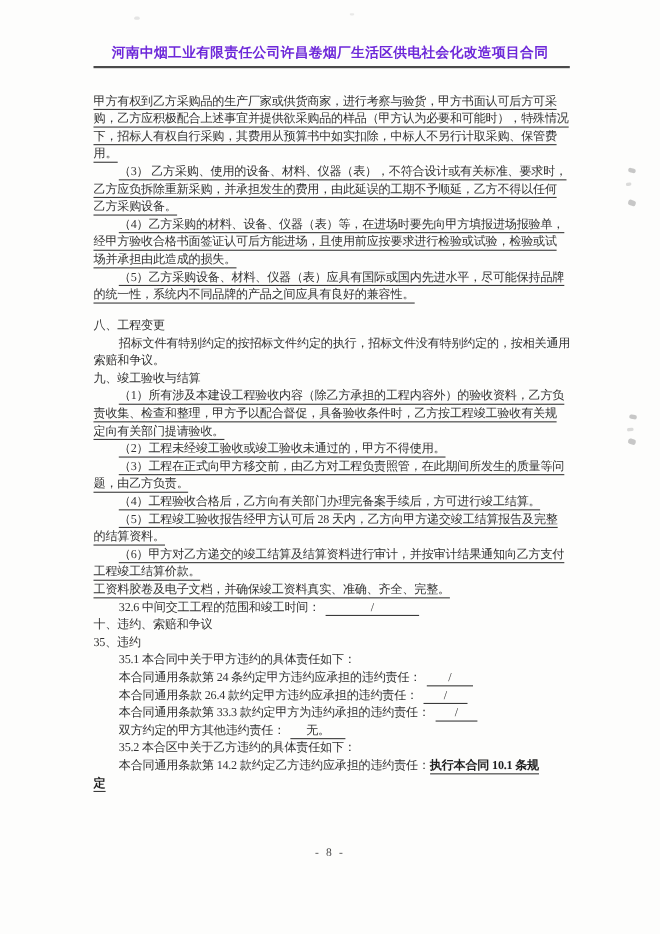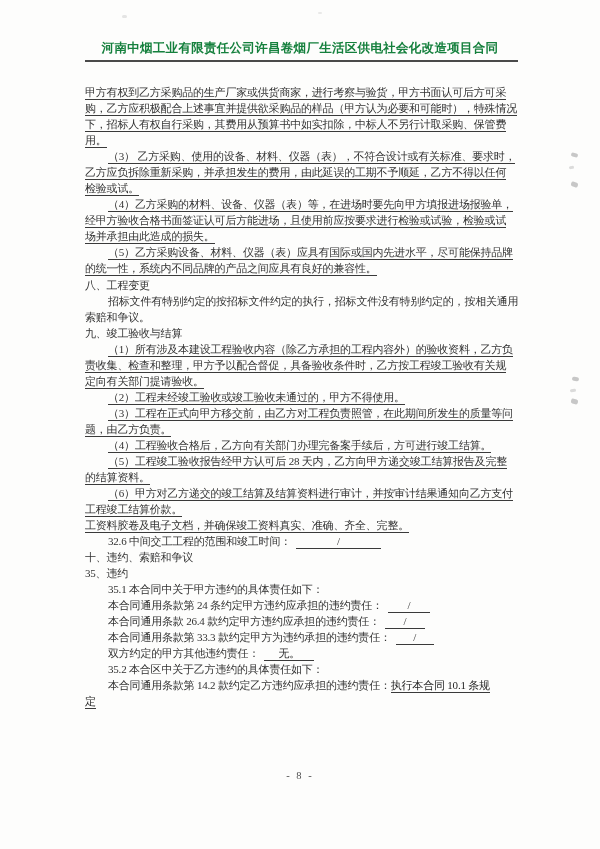--- a/index.html
+++ b/index.html
@@ -8,45 +8,45 @@
     background:#ffffff;
     overflow:hidden;
     font-family:"Liberation Serif","DejaVu Serif",serif;
     color:#2e2e2e;
     position:relative;
   }
   .page{position:absolute;inset:0;background:#fdfdfc;}
   .title{
     position:absolute;top:40px;left:0;width:600px;
     text-align:center;
-    font-size:12.5px;font-weight:bold;color:#15803d;
+    font-size:12.5px;font-weight:bold;color:#6d28d9;
     letter-spacing:0.3px;
     white-space:nowrap;
   }
   .title-rule{
     position:absolute;top:60px;left:85px;width:433px;height:2px;
     background:#4a4a4a;
   }
   .doc-body{
     position:absolute;top:84px;left:85px;width:440px;
     font-size:11px;
     letter-spacing:-0.2px;
     color:#323232;
   }
   .line{
     height:16px;line-height:16px;
     white-space:nowrap;
   }
   .line.ind{padding-left:23px;}
-  .line.gap{margin-top:1px;}
+  .line.gap{margin-top:12px;}
   .u{
     border-bottom:1.2px solid #3a3a3a;
     padding-bottom:1px;
   }
-  .b{font-weight:normal;color:#1f1f1f;}
+  .b{font-weight:bold;color:#1f1f1f;}
   .blank{
     display:inline-block;
     border-bottom:1.2px solid #3a3a3a;
     text-align:center;
     margin:0 5px;
     height:14px;line-height:14px;
     vertical-align:baseline;
   }
   .footer{
     position:absolute;top:770px;left:0;width:600px;
@@ -74,21 +74,21 @@
 
   <div class="title-rule"></div>
 
   <div class="doc-body" id="doc-body">
       <div class="line"><span class="u">甲方有权到乙方采购品的生产厂家或供货商家，进行考察与验货，甲方书面认可后方可采</span></div>
       <div class="line"><span class="u">购，乙方应积极配合上述事宜并提供欲采购品的样品（甲方认为必要和可能时），特殊情况</span></div>
       <div class="line"><span class="u">下，招标人有权自行采购，其费用从预算书中如实扣除，中标人不另行计取采购、保管费</span></div>
       <div class="line"><span class="u">用。</span></div>
       <div class="line ind"><span class="u">（3） 乙方采购、使用的设备、材料、仪器（表），不符合设计或有关标准、要求时，</span></div>
       <div class="line"><span class="u">乙方应负拆除重新采购，并承担发生的费用，由此延误的工期不予顺延，乙方不得以任何</span></div>
-      <div class="line"><span class="u">检验或试。</span></div>
+      <div class="line"><span class="u">乙方采购设备。</span></div>
       <div class="line ind"><span class="u">（4）乙方采购的材料、设备、仪器（表）等，在进场时要先向甲方填报进场报验单，</span></div>
       <div class="line"><span class="u">经甲方验收合格书面签证认可后方能进场，且使用前应按要求进行检验或试验，检验或试</span></div>
       <div class="line"><span class="u">场并承担由此造成的损失。</span></div>
       <div class="line ind"><span class="u">（5）乙方采购设备、材料、仪器（表）应具有国际或国内先进水平，尽可能保持品牌</span></div>
       <div class="line"><span class="u">的统一性，系统内不同品牌的产品之间应具有良好的兼容性。</span></div>
       <div class="line gap"><span>八、工程变更</span></div>
       <div class="line ind"><span>招标文件有特别约定的按招标文件约定的执行，招标文件没有特别约定的，按相关通用</span></div>
       <div class="line"><span>索赔和争议。</span></div>
       <div class="line"><span>九、竣工验收与结算</span></div>
       <div class="line ind"><span class="u">（1）所有涉及本建设工程验收内容（除乙方承担的工程内容外）的验收资料，乙方负</span></div>

